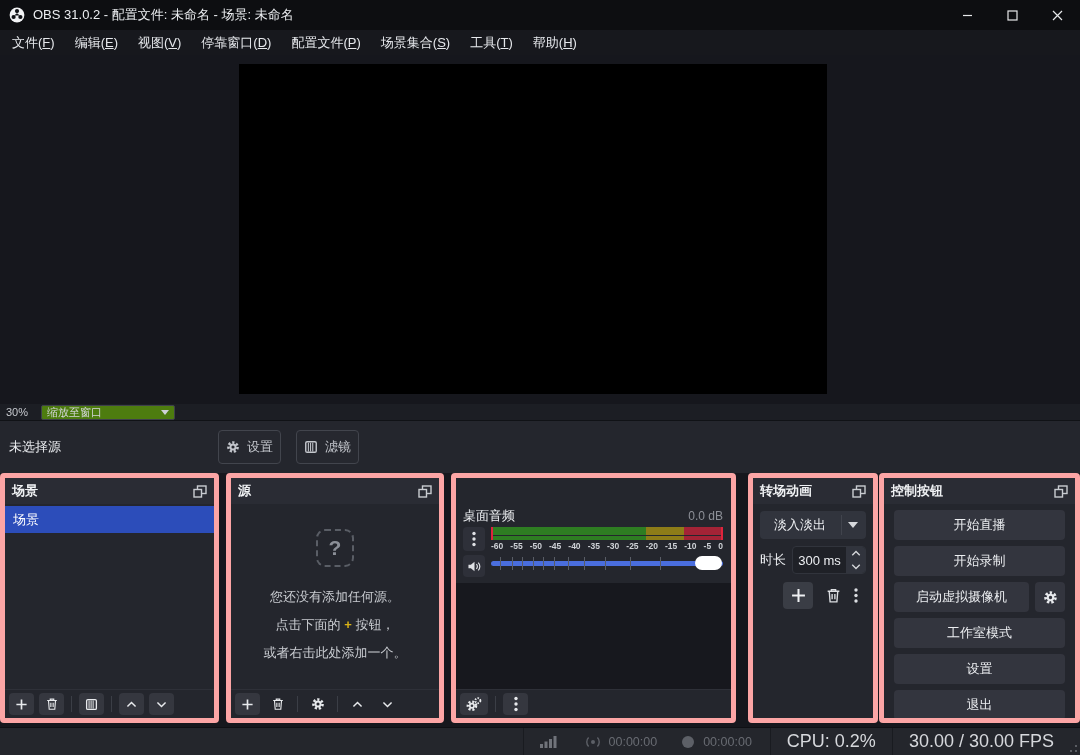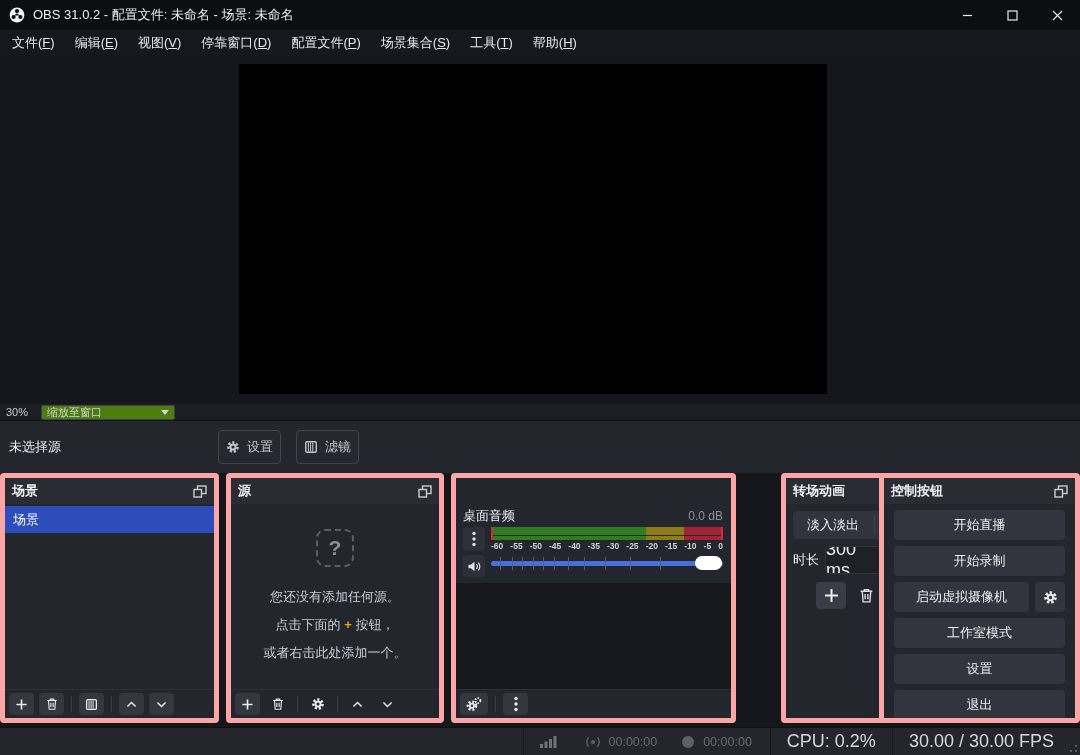--- a/index.html
+++ b/index.html
@@ -69,21 +69,21 @@
     background:#24262d; border:5px solid #fca5a5; border-radius:4px; overflow:hidden;
   }
   .dock-header {
     height:26px; background:#2a2c34; display:flex; align-items:center;
     padding:0 7px; font-size:13px; font-weight:bold; color:#f0f2f4;
   }
   .dock-header .float-btn { margin-left:auto; color:#c9ccd1; }
   .dock.scenes      { left:0px;   width:219px; }
   .dock.sources     { left:226px; width:218px; }
   .dock.mixer       { left:451px; width:285px; }
-  .dock.transitions { left:781px; width:130px; }
+  .dock.transitions { left:748px; width:130px; }
   .dock.controls    { left:879px; width:201px; }
 
   
   .scene-item {
     height:27px; background:#2c4dba; color:#fff; font-size:13px;
     display:flex; align-items:center; padding-left:8px; margin-top:2px;
   }
   .dock-toolbar {
     position:absolute; bottom:0; left:0; right:0; height:29px;
     display:flex; align-items:center; padding:0 4px; gap:5px;
@@ -146,21 +146,21 @@
     font-size:13px; color:#eceef1; padding-left:14px; position:relative;
   }
   .tr-combo .combo-sep { position:absolute; right:24px; top:4px; bottom:4px; width:1px; background:#41444d; }
   .tr-combo .caret { position:absolute; right:8px; width:0; height:0; border-left:5px solid transparent; border-right:5px solid transparent; border-top:6px solid #d6d8dc; }
   .tr-durrow { display:flex; align-items:center; margin-top:7px; }
   .tr-durlabel { font-size:13px; color:#eceef1; width:32px; }
   .spinbox {
     flex:1; height:28px; background:#1f2127; border:1px solid #31343c; border-radius:4px;
     display:flex; align-items:stretch; overflow:hidden;
   }
-  .spin-value { flex:1; display:flex; align-items:center; justify-content:center; font-size:18px; color:#eceef1; }
+  .spin-value { flex:1; display:flex; align-items:center; justify-content:center; font-size:13px; color:#eceef1; }
   .spin-arrows { width:19px; display:flex; flex-direction:column; background:#31343d; }
   .spin-arrows div { flex:1; display:flex; align-items:center; justify-content:center; color:#d6d8dc; }
   .tr-btnrow { display:flex; align-items:center; margin-top:8px; padding-left:23px; gap:12px; }
   .tr-add { width:30px; height:27px; background:#3a3d45; border-radius:4px; display:flex; align-items:center; justify-content:center; color:#eef0f2; }
   .tr-flat { color:#dcdee2; display:flex; align-items:center; justify-content:center; }
 
   
   .ctl-body { padding:6px 10px; display:flex; flex-direction:column; gap:6px; }
   .ctl-btn {
     height:30px; background:#33353e; border-radius:4px; font-size:13px; color:#eceef1;

